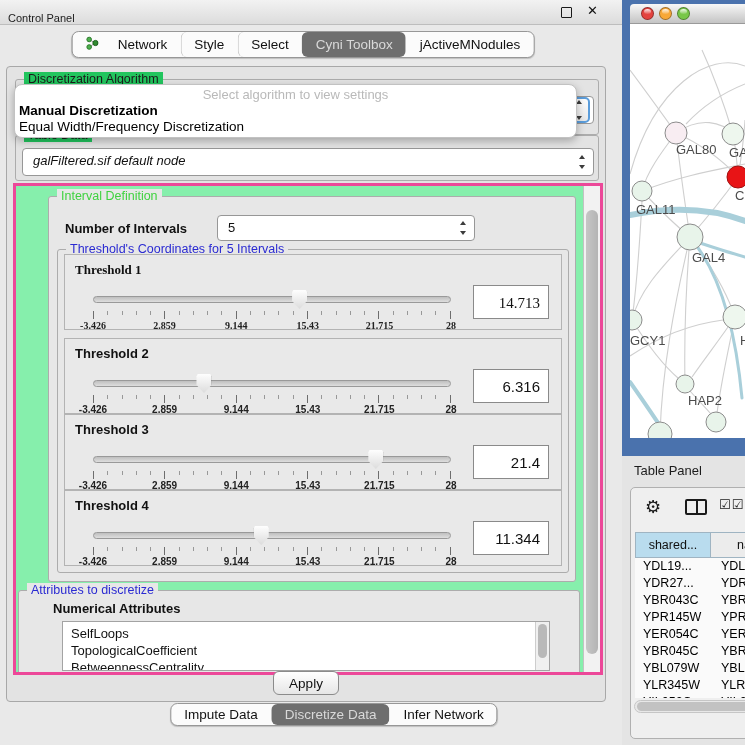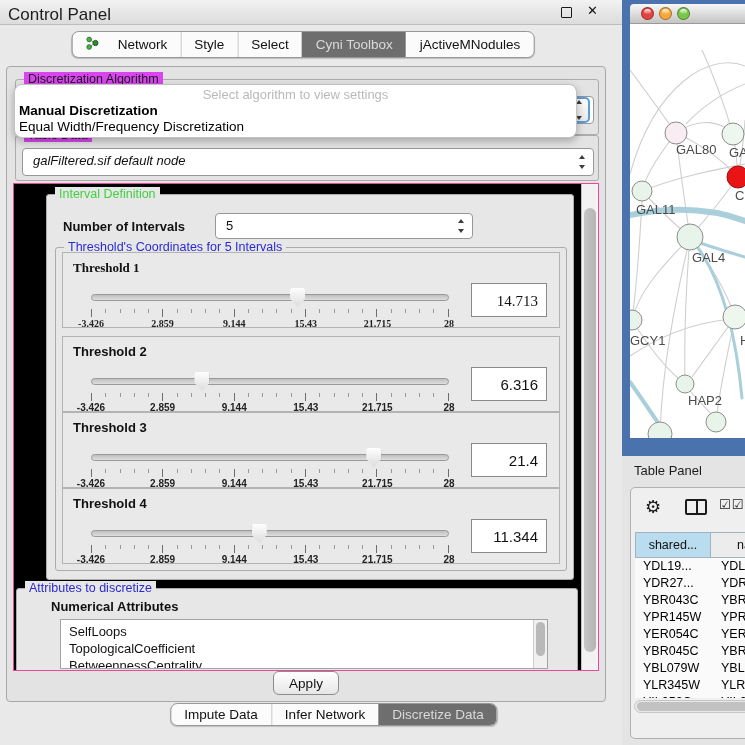--- a/index.html
+++ b/index.html
@@ -5,61 +5,61 @@
   html,body{margin:0;padding:0;}
   body{
     width:745px;height:745px;position:relative;overflow:hidden;
     background:#e9e9e9;
     font-family:"Liberation Sans","DejaVu Sans",sans-serif;
     -webkit-font-smoothing:antialiased;
   }
   
   .cp-titlebar{position:absolute;left:0;top:0;width:622px;height:24px;
     background:linear-gradient(#f2f2f2,#dcdcdc);border-bottom:1px solid #bdbdbd;}
-  .cp-title{position:absolute;left:8px;top:5px;font-size:17px;color:#1c1c1c;}
+  .cp-title{position:absolute;left:8px;top:12px;font-size:11px;color:#1c1c1c;}
   .tb-float{position:absolute;right:50px;top:7px;width:9px;height:9px;border:1.6px solid #1a1a1a;border-radius:1px;}
   .tb-close{position:absolute;right:24px;top:3px;font-size:13px;font-weight:bold;color:#111;}
 
   .tabbar{position:absolute;display:inline-flex;border:1px solid #979797;border-radius:7px;
     background:#fbfbfb;overflow:hidden;box-shadow:0 1px 1px rgba(0,0,0,.18);}
   .tabbar .tab{display:flex;align-items:center;gap:19px;padding:4px 13px;font-size:13.5px;color:#111;
-    border-left:1px solid #c9c9c9;cursor:default;white-space:nowrap;}
+    border-left:1px solid #c9c9c9;cursor:default;white-space:nowrap;border-radius:6px;}
   .tabbar .tab:first-child{border-left:none;}
   .tabbar .tab.active{background:var(--tab-active-bg,#6e6e6e);color:var(--tab-active-text,#d9d9d9);border-left-color:transparent;}
   .tabbar .tab.active + .tab{border-left-color:transparent;}
   #tabsTop{left:303px;top:31px;transform:translateX(-50%);}
   #tabsBottom{left:306px;top:703px;transform:translateX(-50%);margin-left:28px;}
   #tabsBottom .tab{padding:3px 13px;}
 
   .outer-panel{position:absolute;left:6px;top:66px;width:598px;height:634px;background:#e3e3e3;
     border:1px solid #a8a8a8;border-radius:4px;}
   .group{position:absolute;border:1px solid #acacac;border-radius:3px;}
   .legend{position:absolute;top:-8px;left:8px;padding:0 4px;font-size:12.5px;line-height:14px;color:#1a1a1a;}
   .legend.green{color:var(--green-label,#3fd23f);}
   .legend.blue{color:var(--blue-label,#2a2ad2);}
-  .g-outer{background:#e3e3e3;} .g-outer>.legend{background:#d946ef;}
+  .g-outer{background:#e3e3e3;} .g-outer>.legend{background:#22c55e;}
   .g-scroll{background:#e7e7e7;} .g-scroll>.legend{background:#e7e7e7;}
 
   .combo{position:absolute;background:#fff;border:1px solid #979797;border-radius:4px;height:26px;}
   .combo .ctext{position:absolute;left:10px;top:0;line-height:24px;font-size:13px;color:#111;white-space:nowrap;}
   .stepper{position:absolute;right:5px;top:50%;transform:translateY(-50%);width:11px;height:16px;}
   .stepper .arr{position:absolute;left:2px;width:0;height:0;border-left:3.5px solid transparent;border-right:3.5px solid transparent;}
   .stepper .up{top:1px;border-bottom:4.5px solid #3c3c3c;}
   .stepper .dn{bottom:1px;border-top:4.5px solid #3c3c3c;}
   .stepper.focus{width:15px;height:22px;border:2px solid var(--focus-ring,#5b9ddb);border-radius:5px;
     background:linear-gradient(#fdfdfd,#e8e8e8);right:3px;}
   .stepper.focus .arr{left:3px;}
 
   .alg-group{left:8px;top:12px;width:582px;height:54px;}
   .alg-combo{left:6px;top:16px;width:570px;}
   .td-group{left:8px;top:68px;width:582px;height:44px;font-style:italic;}
   .td-combo{left:6px;top:12px;width:570px;}
 
-  .scrollpane{position:absolute;left:6px;top:116px;width:584px;height:486px;background:#000000;
-    border:1px solid #ec4899;overflow:hidden;}
+  .scrollpane{position:absolute;left:6px;top:116px;width:584px;height:486px;background:#86efac;
+    border:3px solid #ec4899;overflow:hidden;}
   .vscroll{position:absolute;right:0;top:0;bottom:0;width:16px;background:#f2f2f2;border-left:1px solid #c2c2c2;}
   .vscroll .vthumb{position:absolute;left:2px;right:2px;top:24px;bottom:18px;border-radius:6px;
     background:linear-gradient(90deg,#c6c6c6,#b4b4b4);}
   .id-group{left:32px;top:10px;width:526px;height:384px;}
   .noi-label{position:absolute;left:16px;top:24px;font-size:13px;font-weight:bold;color:#111;}
   .noi-combo{left:168px;top:18px;width:256px;height:24px;}
   .thr-group{left:8px;top:52px;width:510px;height:322px;}
 
   .th-panel{position:absolute;left:6px;width:496px;height:74px;background:#e9e9e9;border:1px solid #b3b3b3;}
   .th-label{position:absolute;left:10px;top:7px;font-size:13px;font-weight:bold;color:#111;}
@@ -405,25 +405,25 @@
     </div>
   </div>
 
   <button class="apply">Apply</button>
 </div>
 
 <div class="tabbar" id="tabsBottom">
     <div class="tab">
       <span>Impute Data</span>
     </div>
+    <div class="tab active">
+      <span>Discretize Data</span>
+    </div>
     <div class="tab">
       <span>Infer Network</span>
-    </div>
-    <div class="tab active">
-      <span>Discretize Data</span>
     </div>
   </div>
 
 <div class="popup">
   <div class="popup-hint">Select algorithm to view settings</div>
   <div id="popupOptions">
       <div class="popup-opt bold" style="top: 18px;">Manual Discretization</div>
       <div class="popup-opt" style="top: 34px;">Equal Width/Frequency Discretization</div>
     </div>
 </div>

